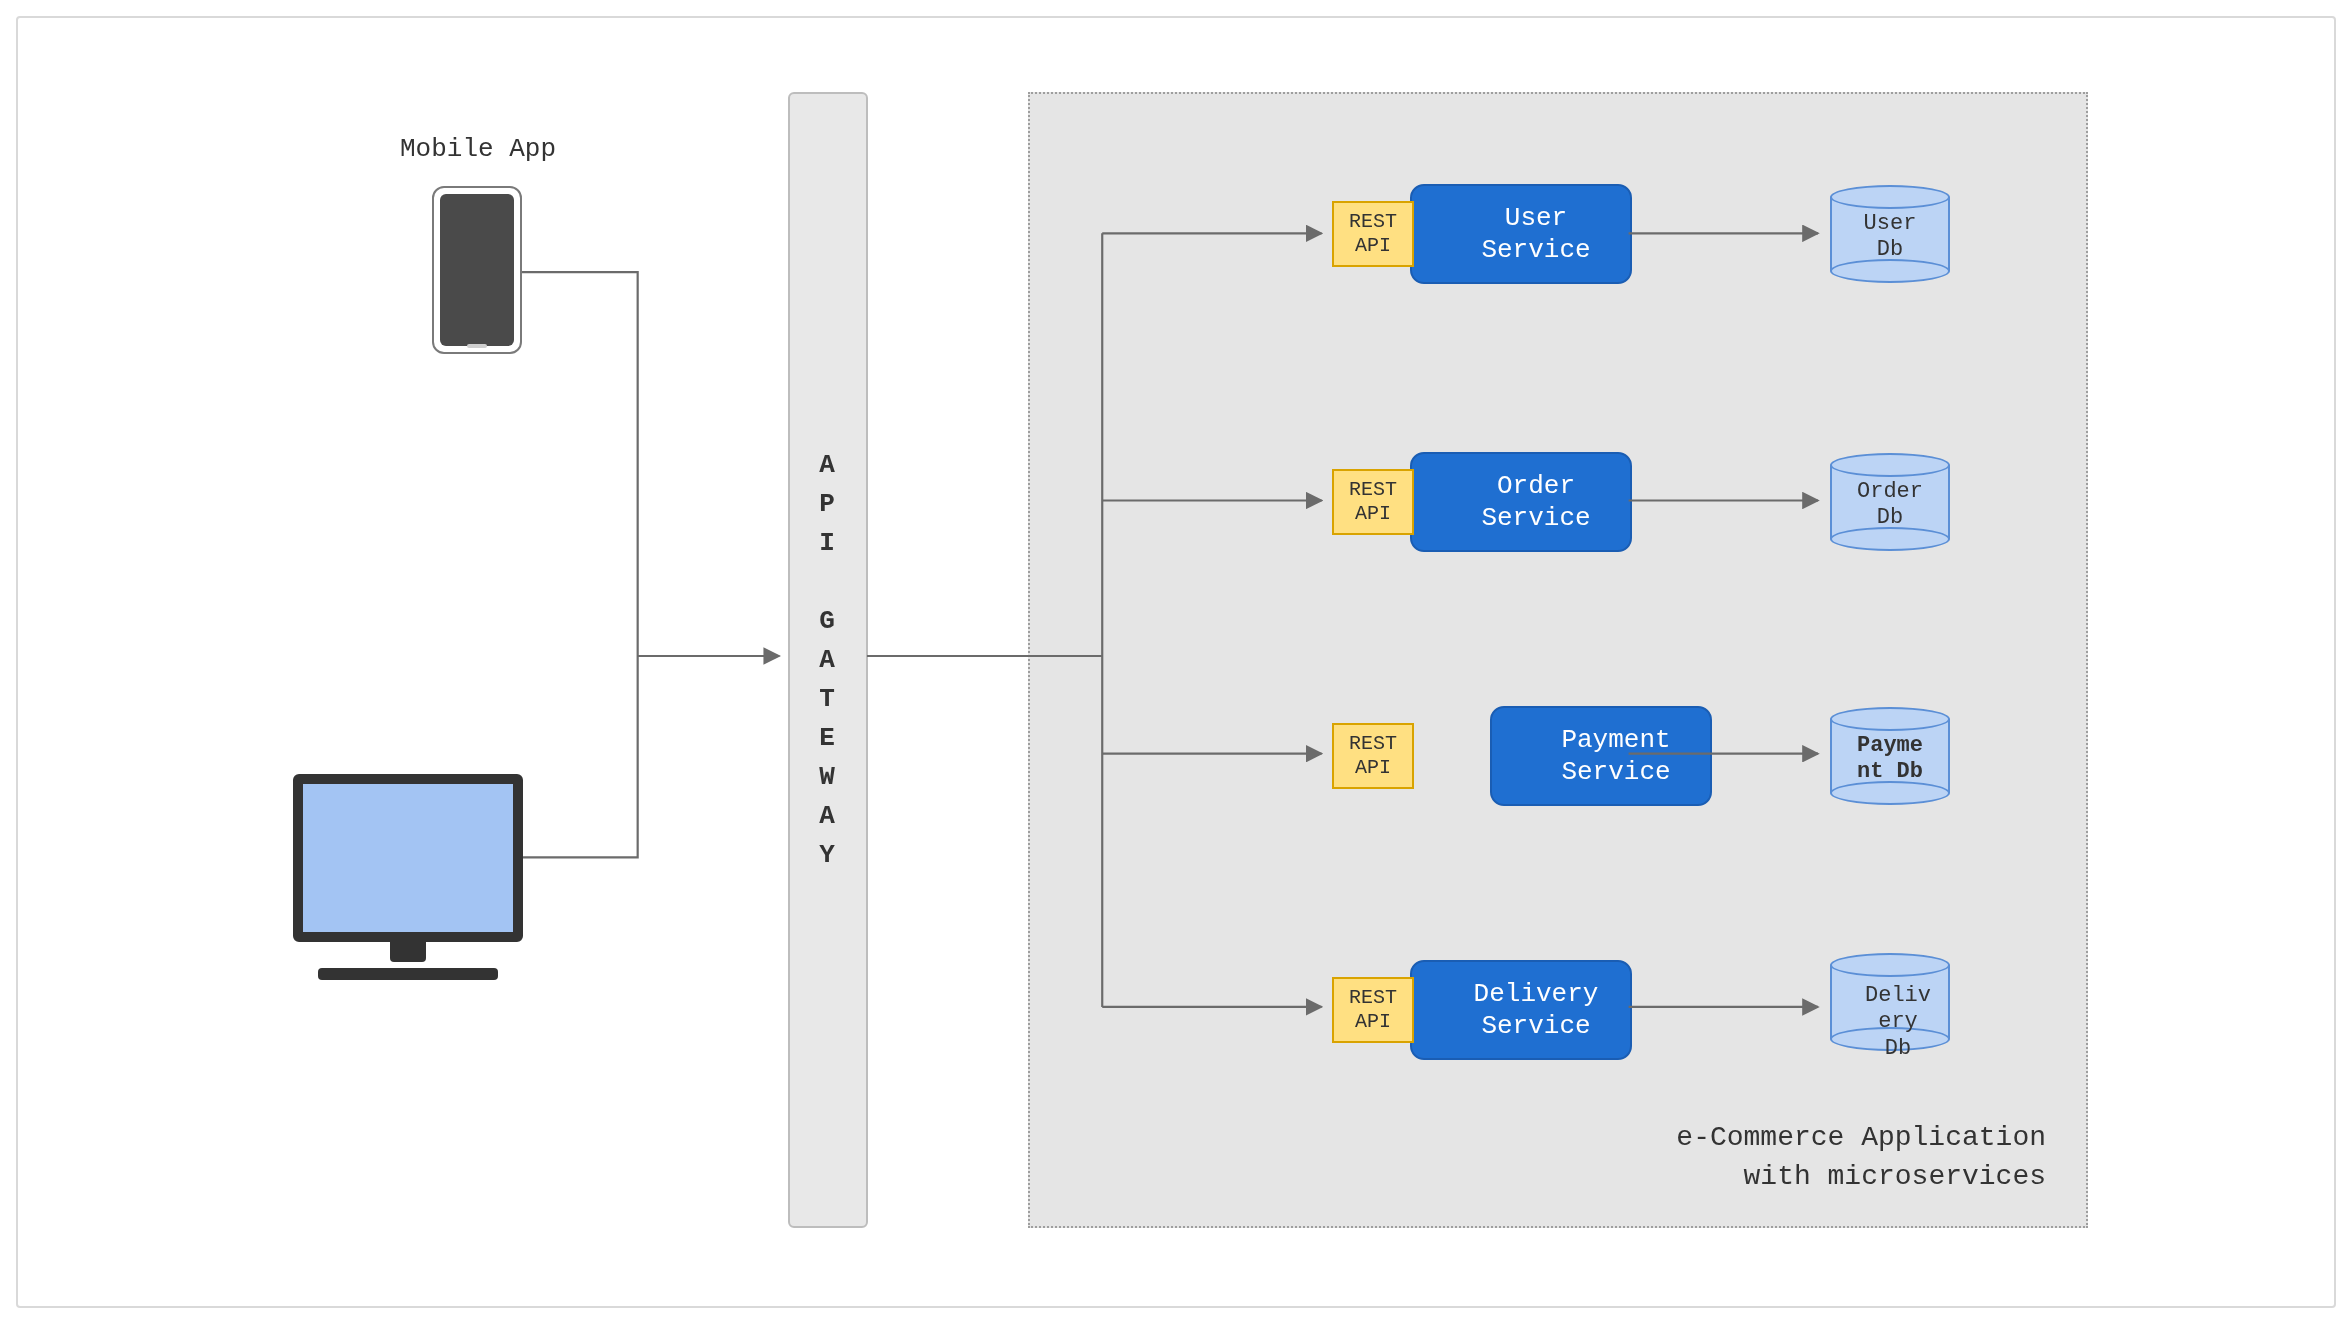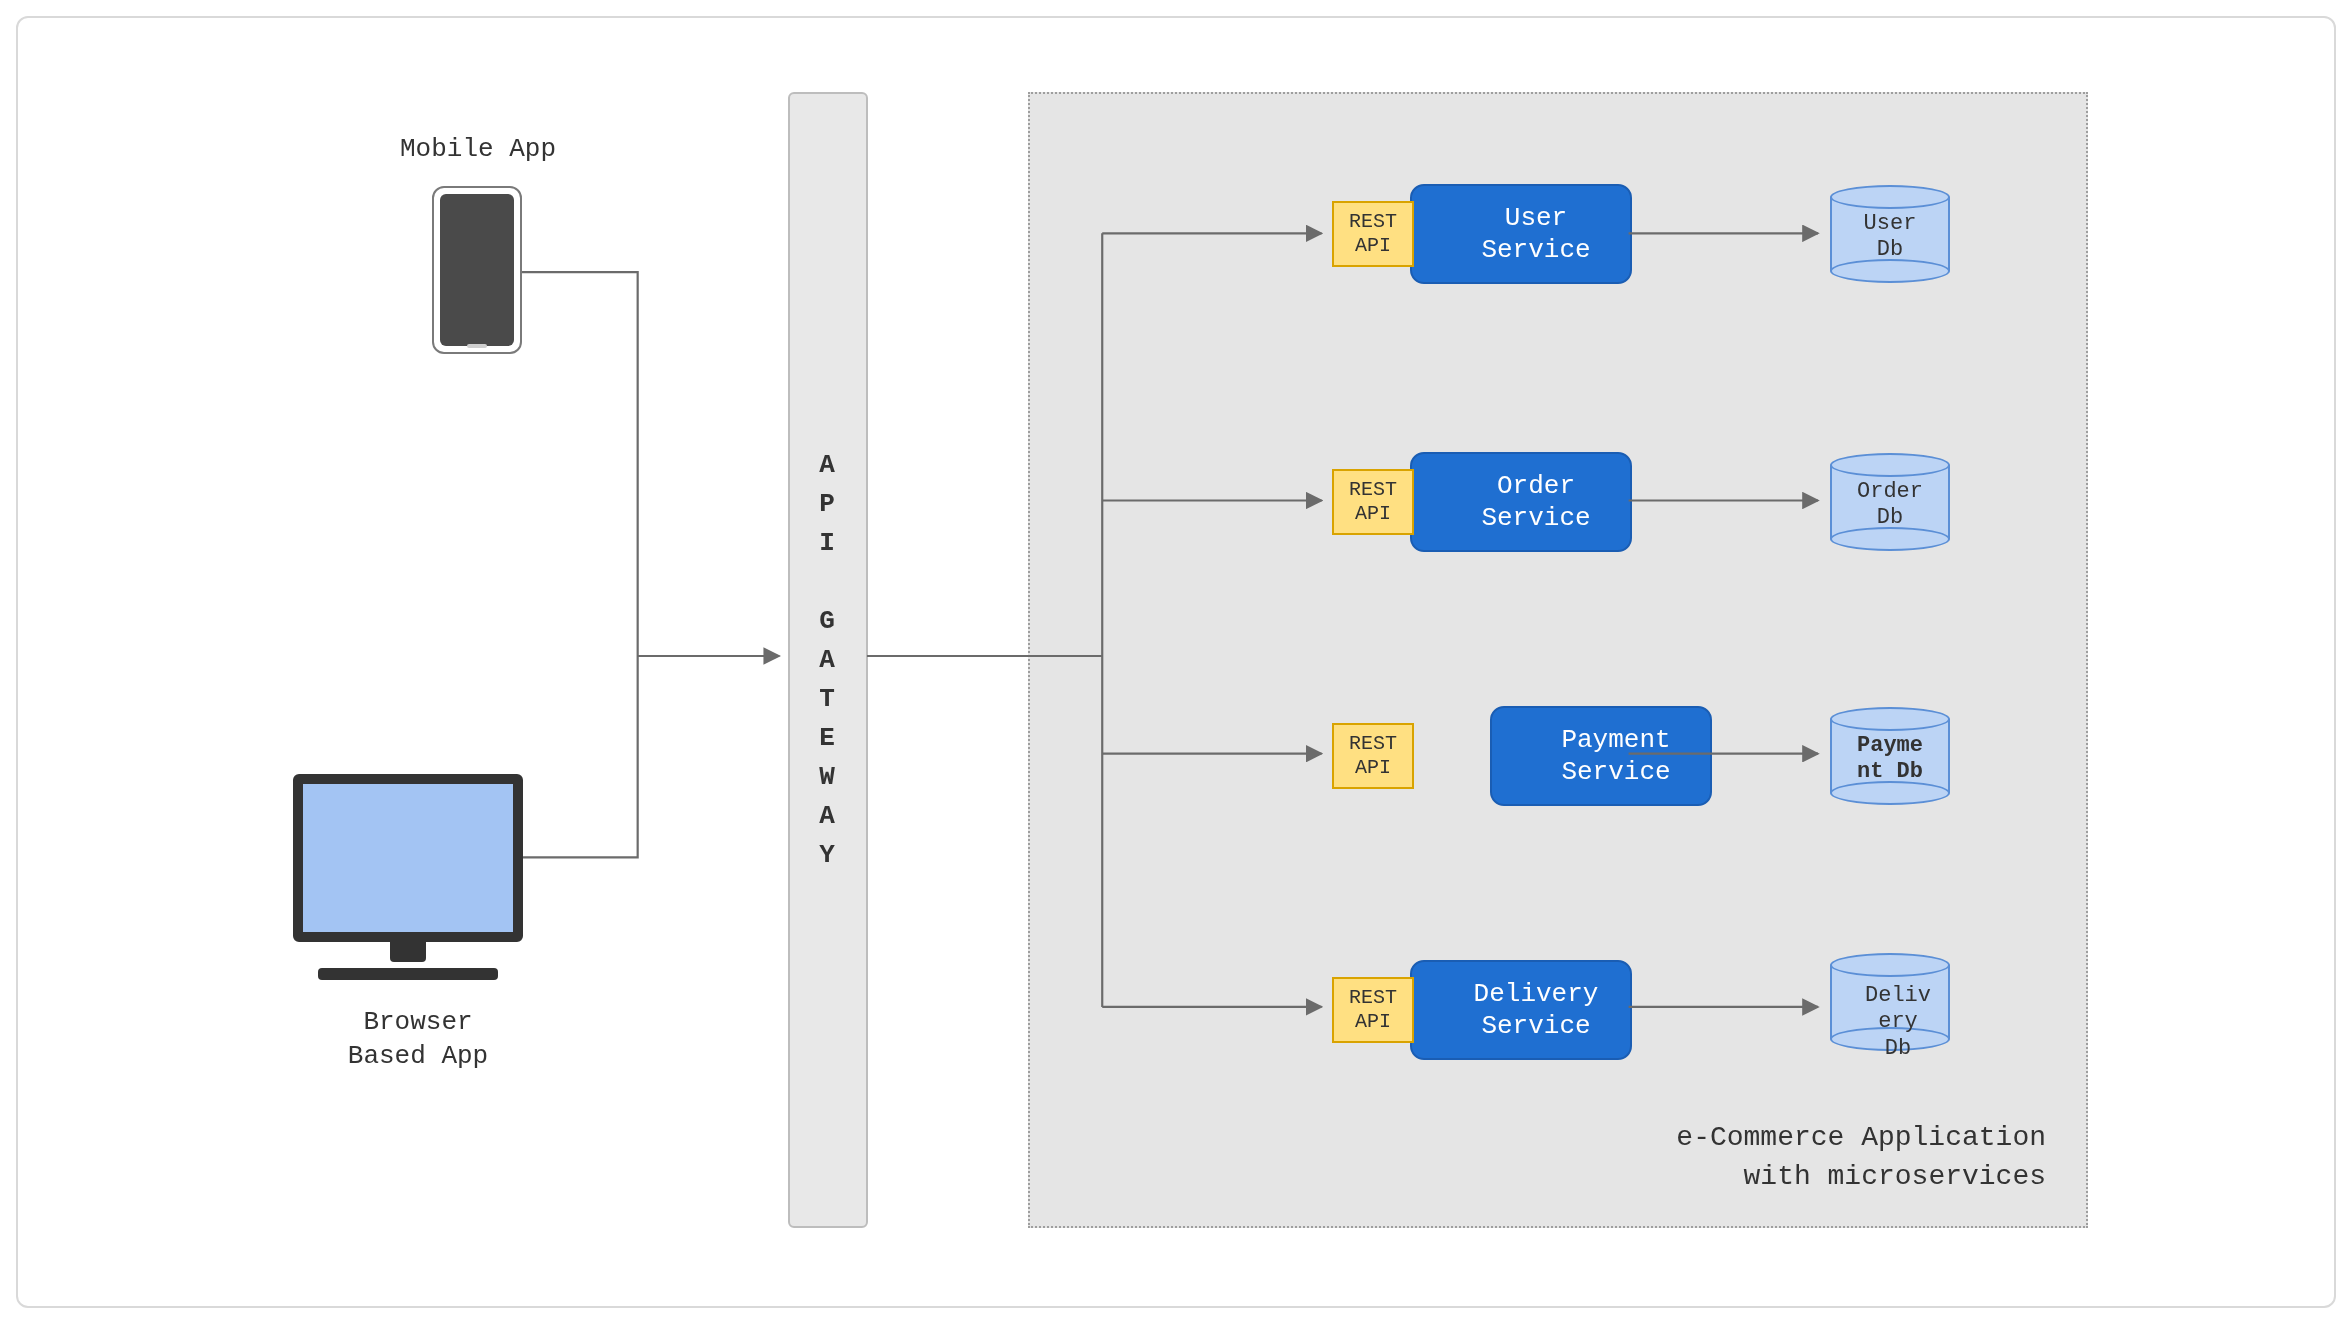--- a/index.html
+++ b/index.html
@@ -11,21 +11,21 @@
     background: #ffffff;
     color: #333;
   }
   .frame {
     position: absolute;
     left: 16px;
     top: 16px;
     width: 2320px;
     height: 1292px;
     border: 2px solid #d9d9d9;
-    border-radius: 12px;
+    border-radius: 4px;
     background: #ffffff;
     box-sizing: border-box;
   }
   .label {
     position: absolute;
     text-align: center;
     font-size: 26px;
     line-height: 1.3;
     white-space: pre;
     color: #333;
@@ -242,22 +242,20 @@
   <div class="phone" style="left:414px; top:168px;">
     <div class="screen"></div>
   </div>
 
   <div class="computer" style="left:275px; top:756px;">
     <div class="monitor-outer"></div>
     <div class="stand"></div>
     <div class="base"></div>
   </div>
 
-  <div class="label" style="left:300px; top:988px; width:200px;">Browser
-Based App</div>
 
   <div class="gateway" style="left:770px; top:74px; height:1136px;">
     <div class="gw-label">A
 P
 I
 
 G
 A
 T
 E

